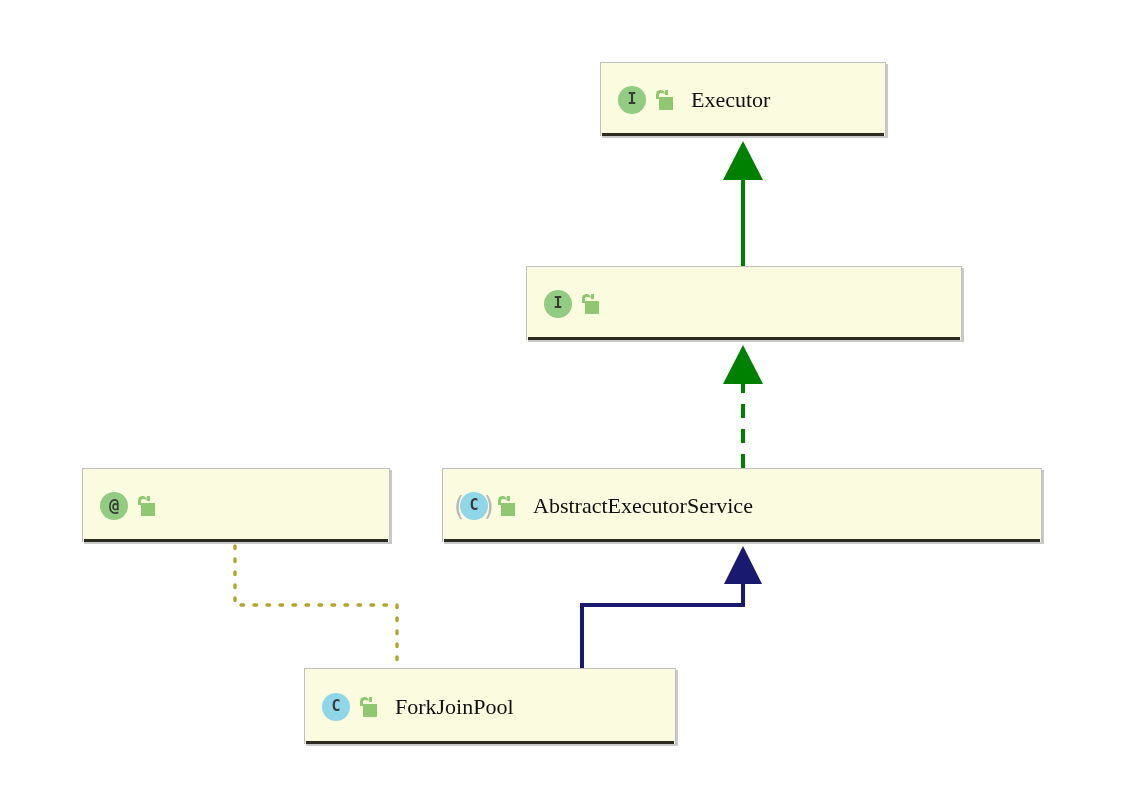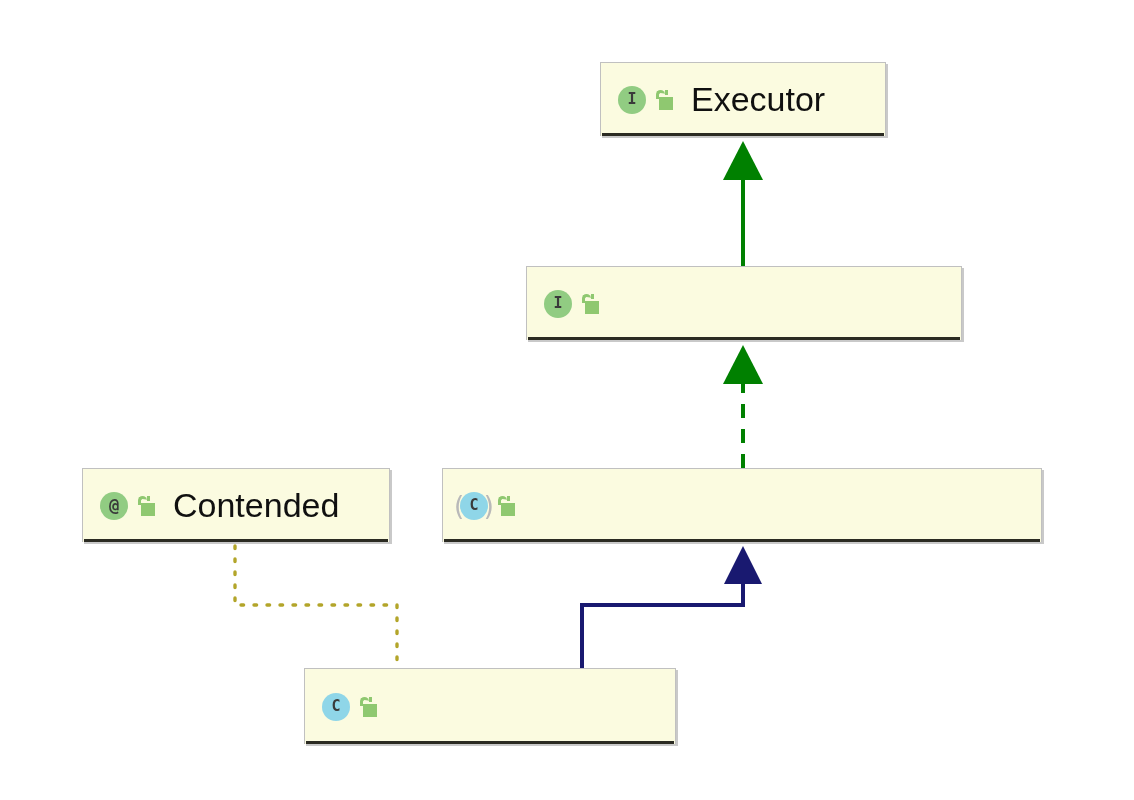--- a/index.html
+++ b/index.html
@@ -133,22 +133,22 @@
     position: absolute;
     right: -3px;
     top: -3px;
     width: 3px;
     height: 5px;
     background: #8fc870;
   }
 
   
   .node-label {
-    font-family: Liberation Sans, sans-serif;
-    font-size: 34px;
+    font-family: Liberation Serif, serif;
+    font-size: 22px;
     color: #101010;
     letter-spacing: 0px;
     white-space: nowrap;
     margin-left: 10px;
   }
 </style>
 </head>
 <body>
 
 <div id="diagram">
@@ -204,46 +204,47 @@
 
   <div class="node" style="left:82px; top:468px; width:308px; height:74px;">
     <div class="node-inner">
       <span class="stereo anno">
         <span class="disc">@</span>
       </span>
       <span class="lock">
         <span class="shackle"></span>
           <span class="body"></span>
       </span>
-      <span class="node-label">Contended</span>
     </div>
     <span class="node-underline"></span>
   </div>
 
   <div class="node" style="left:442px; top:468px; width:600px; height:74px;">
     <div class="node-inner">
       <span class="stereo abstract-klass">
         <span class="paren left">(</span>
         <span class="disc">C</span>
         <span class="paren right">)</span>
       </span>
       <span class="lock">
         <span class="shackle"></span>
           <span class="body"></span>
       </span>
+      <span class="node-label">AbstractExecutorService</span>
     </div>
     <span class="node-underline"></span>
   </div>
 
   <div class="node" style="left:304px; top:668px; width:372px; height:76px;">
     <div class="node-inner">
       <span class="stereo klass">
         <span class="disc">C</span>
       </span>
       <span class="lock">
         <span class="shackle"></span>
           <span class="body"></span>
       </span>
+      <span class="node-label">ForkJoinPool</span>
     </div>
     <span class="node-underline"></span>
   </div>
 
 </div>
 
 </body></html>

